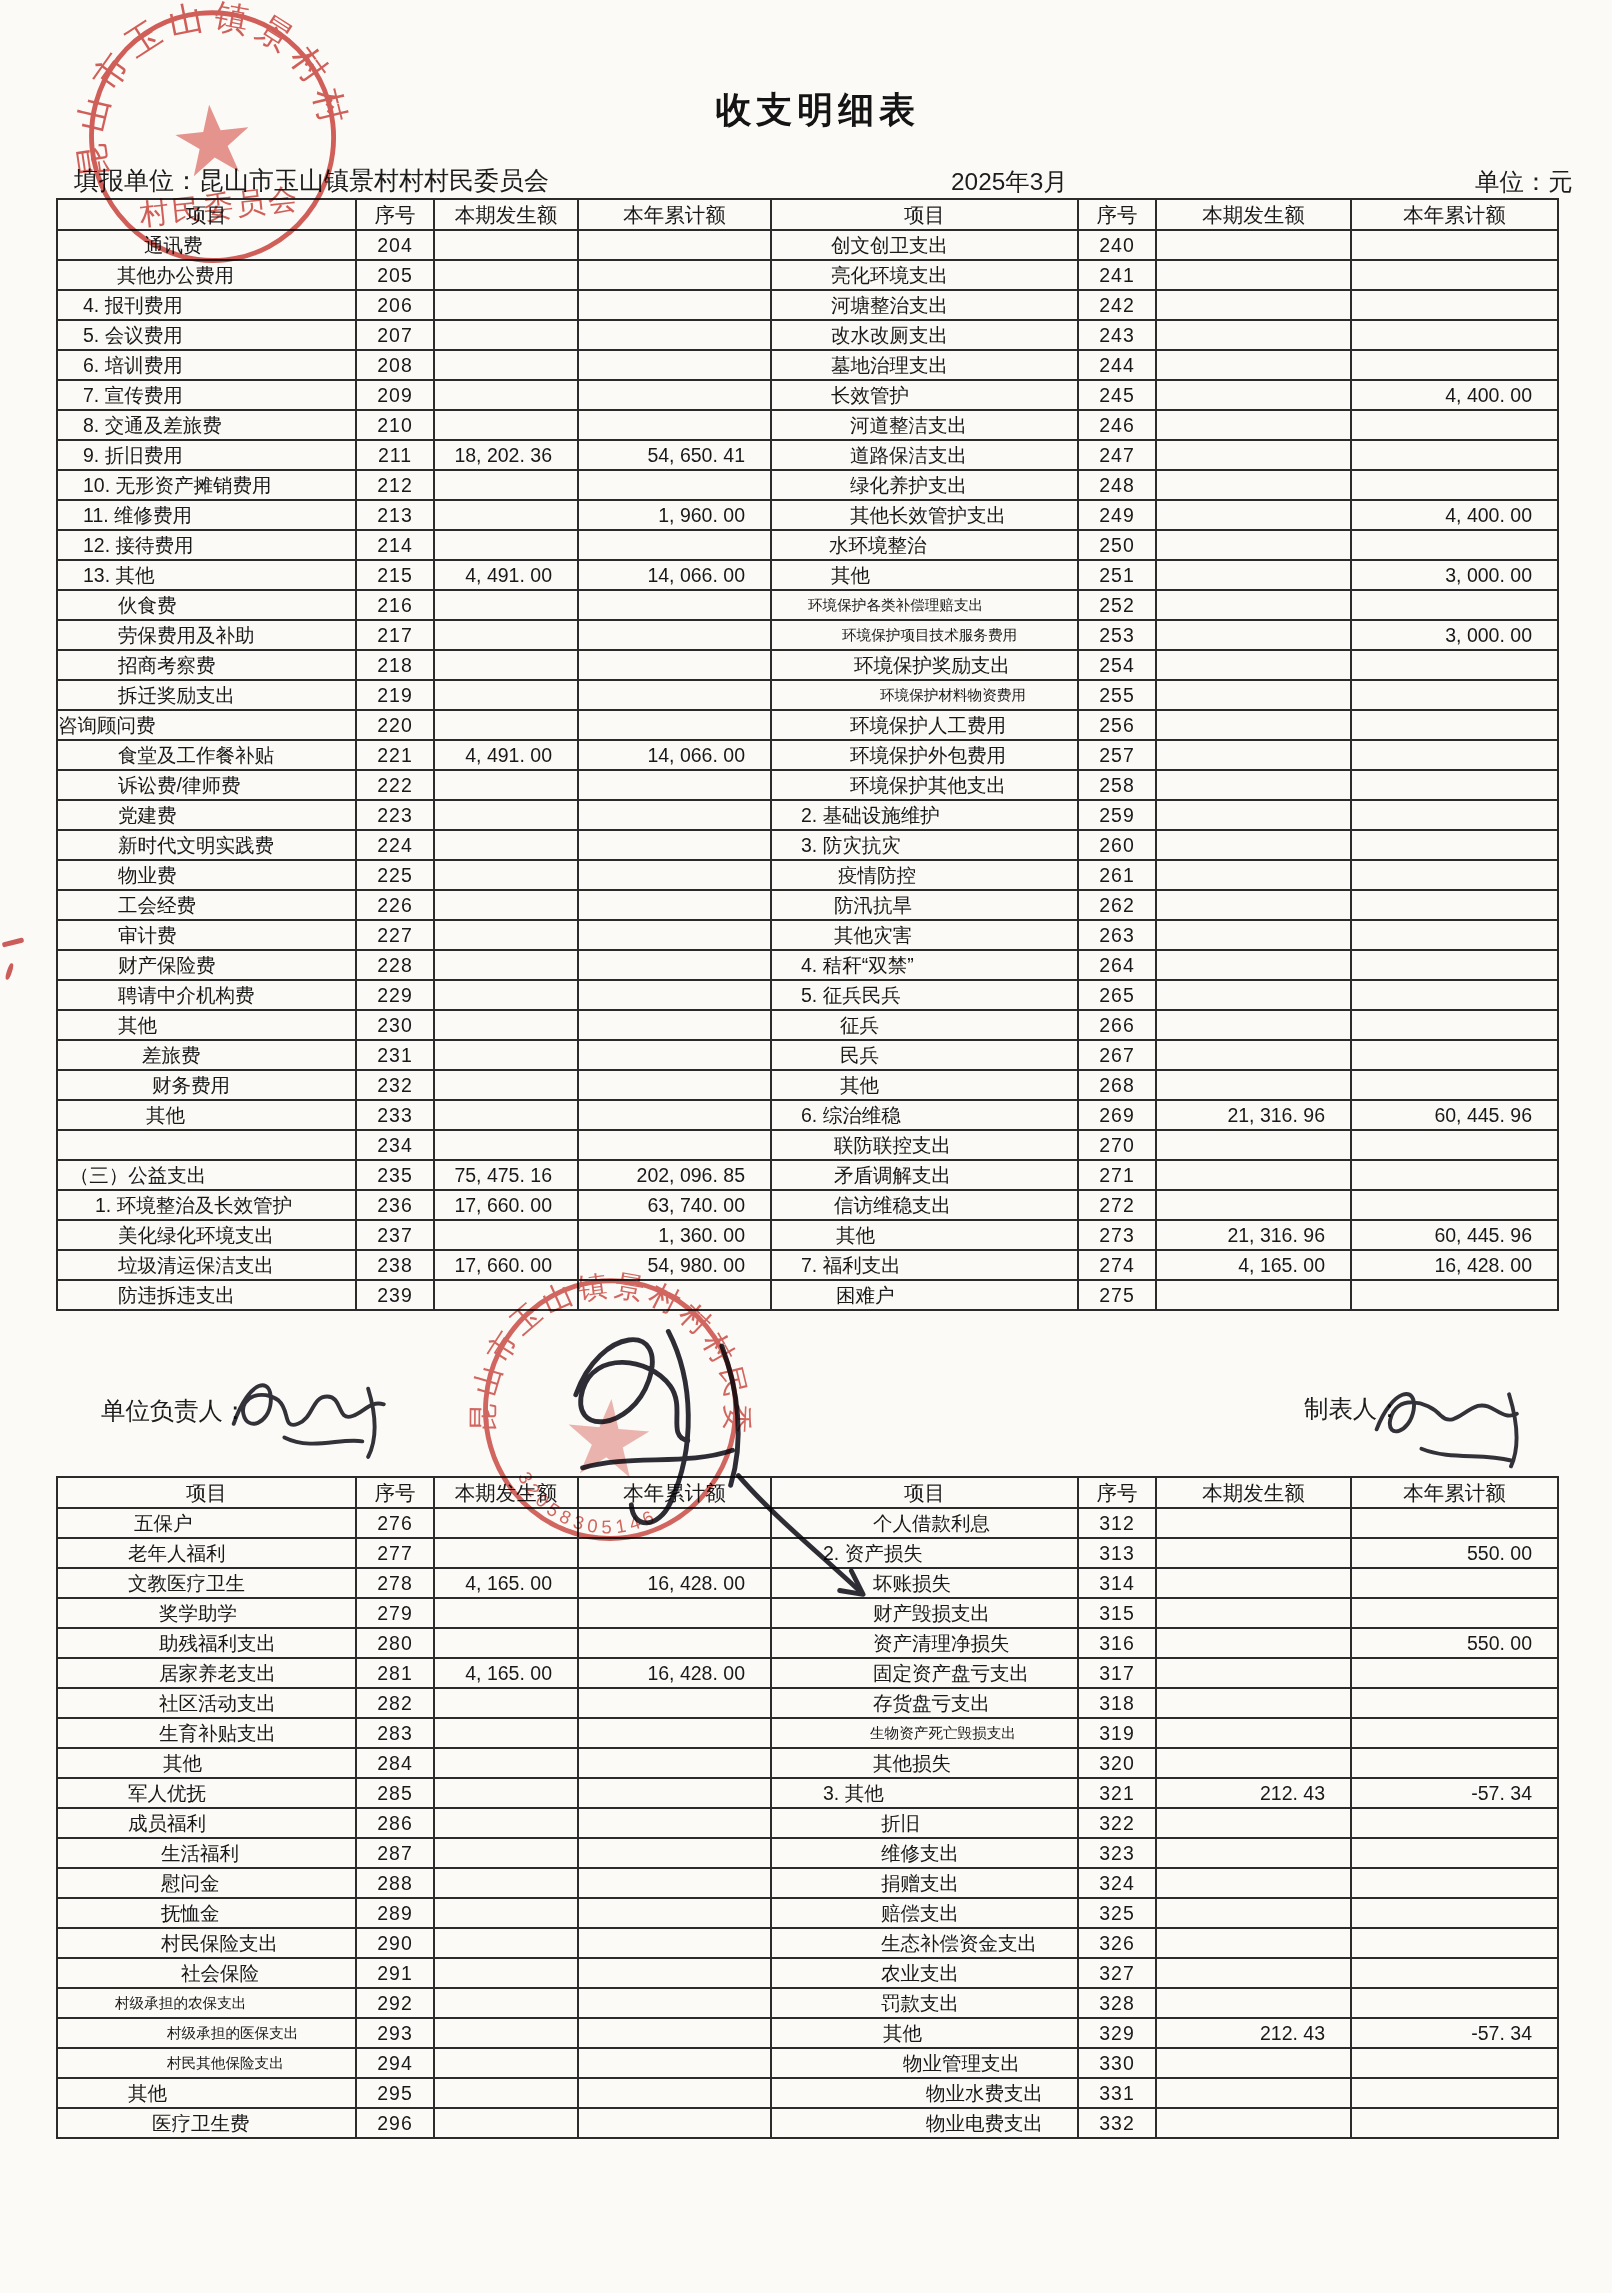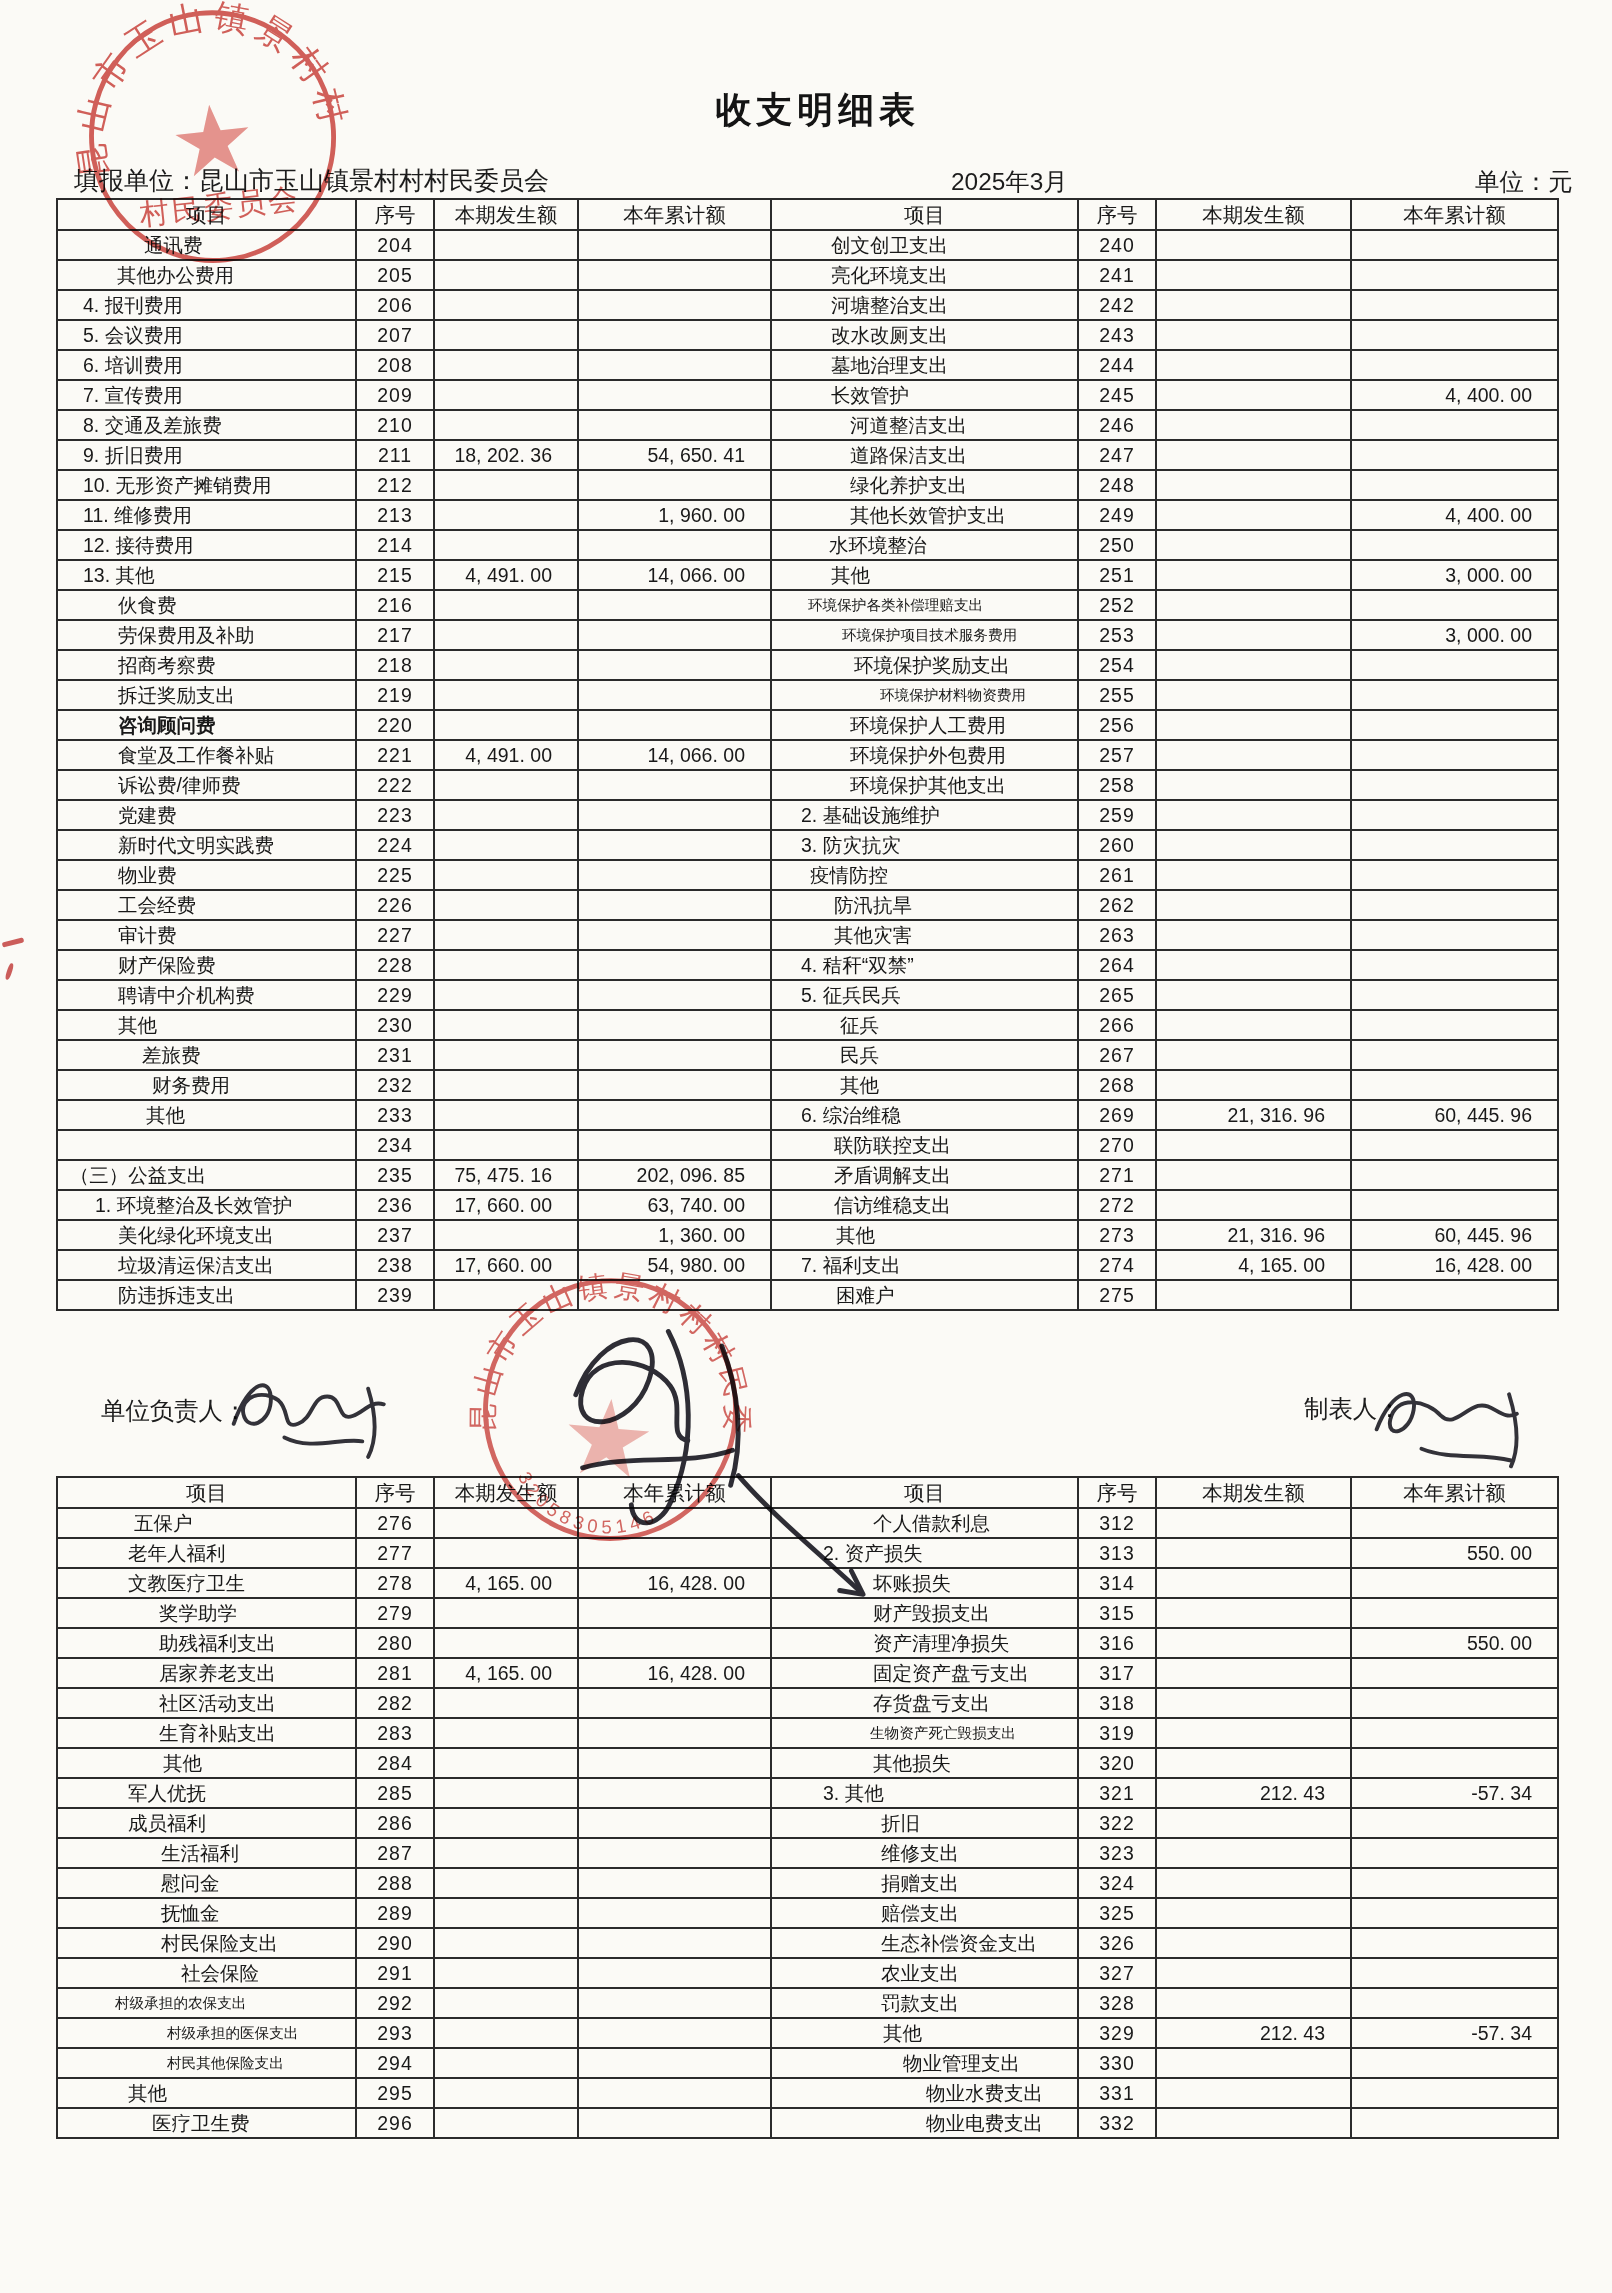--- a/index.html
+++ b/index.html
@@ -218,21 +218,21 @@
           <td class="item" style="padding-left: 60px;">拆迁奖励支出</td>
           <td class="no">219</td>
           <td class="num"></td>
           <td class="num"></td>
           <td class="item sm" style="padding-left: 108px; margin-left: 14px;">环境保护材料物资费用</td>
           <td class="no">255</td>
           <td class="num"></td>
           <td class="num"></td>
         </tr>
         <tr>
-          <td class="item" style="padding-left: 60px; font-weight: bold;">咨询顾问费</td>
+          <td class="item" style="">咨询顾问费</td>
           <td class="no">220</td>
           <td class="num"></td>
           <td class="num"></td>
           <td class="item" style="padding-left: 78px; font-family: Liberation Mono, monospace;">环境保护人工费用</td>
           <td class="no">256</td>
           <td class="num"></td>
           <td class="num"></td>
         </tr>
         <tr>
           <td class="item" style="padding-left: 60px;">食堂及工作餐补贴</td>
@@ -272,21 +272,21 @@
           <td class="item" style="padding-left: 29px;">3. 防灾抗灾</td>
           <td class="no">260</td>
           <td class="num"></td>
           <td class="num"></td>
         </tr>
         <tr>
           <td class="item" style="padding-left: 60px;">物业费</td>
           <td class="no">225</td>
           <td class="num"></td>
           <td class="num"></td>
-          <td class="item" style="padding-left: 38px;">疫情防控</td>
+          <td class="item" style="padding-left: 66px;">疫情防控</td>
           <td class="no">261</td>
           <td class="num"></td>
           <td class="num"></td>
         </tr>
         <tr>
           <td class="item" style="padding-left: 60px;">工会经费</td>
           <td class="no">226</td>
           <td class="num"></td>
           <td class="num"></td>
           <td class="item" style="padding-left: 62px;">防汛抗旱</td>

